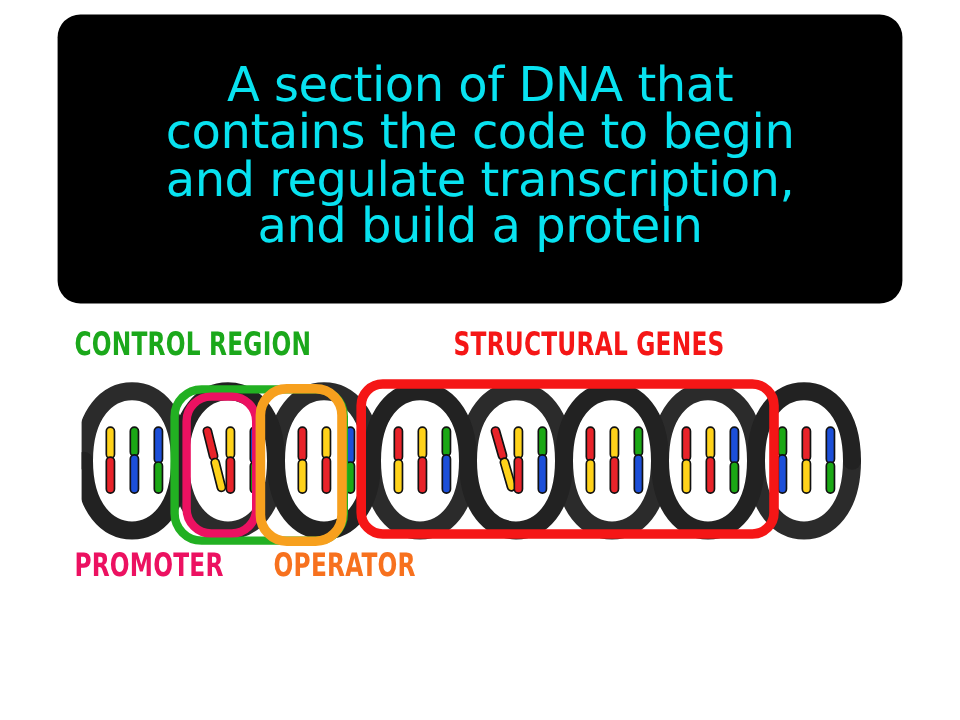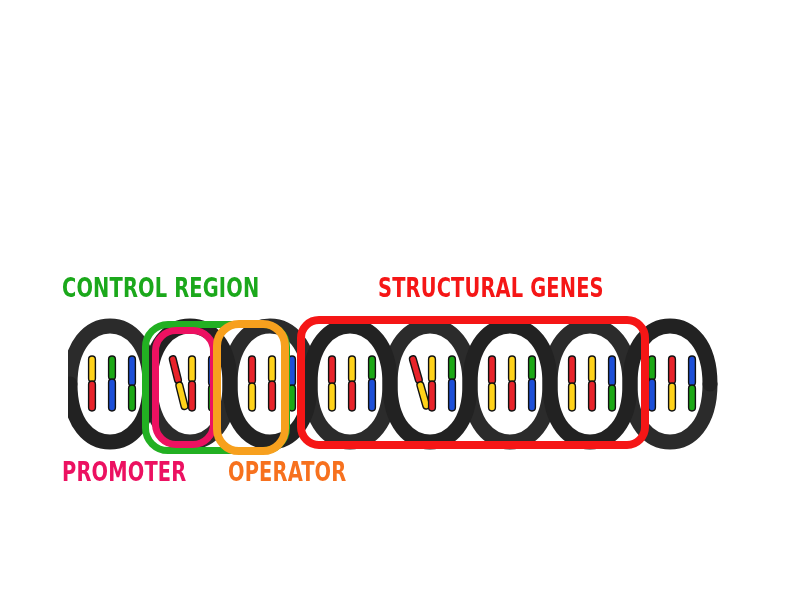--- a/index.html
+++ b/index.html
@@ -100,20 +100,26 @@
     width:652px; height:132px;
     z-index:3;
   }
   .helix-wrap svg{display:block;width:652px;height:132px;}
 </style>
 </head>
 <body>
 
 <div id="card">
 
+  <div class="def-panel">
+    <div class="def-text">A section of DNA that
+contains the code to begin
+and regulate transcription,
+and build a protein</div>
+  </div>
 
   <div class="diagram">
 
     <div class="label" id="label-control-region">CONTROL REGION</div>
 
     <div class="label" id="label-structural-genes">STRUCTURAL GENES</div>
 
     <div class="label" id="label-promoter">PROMOTER</div>
 
     <div class="label" id="label-operator">OPERATOR</div>

